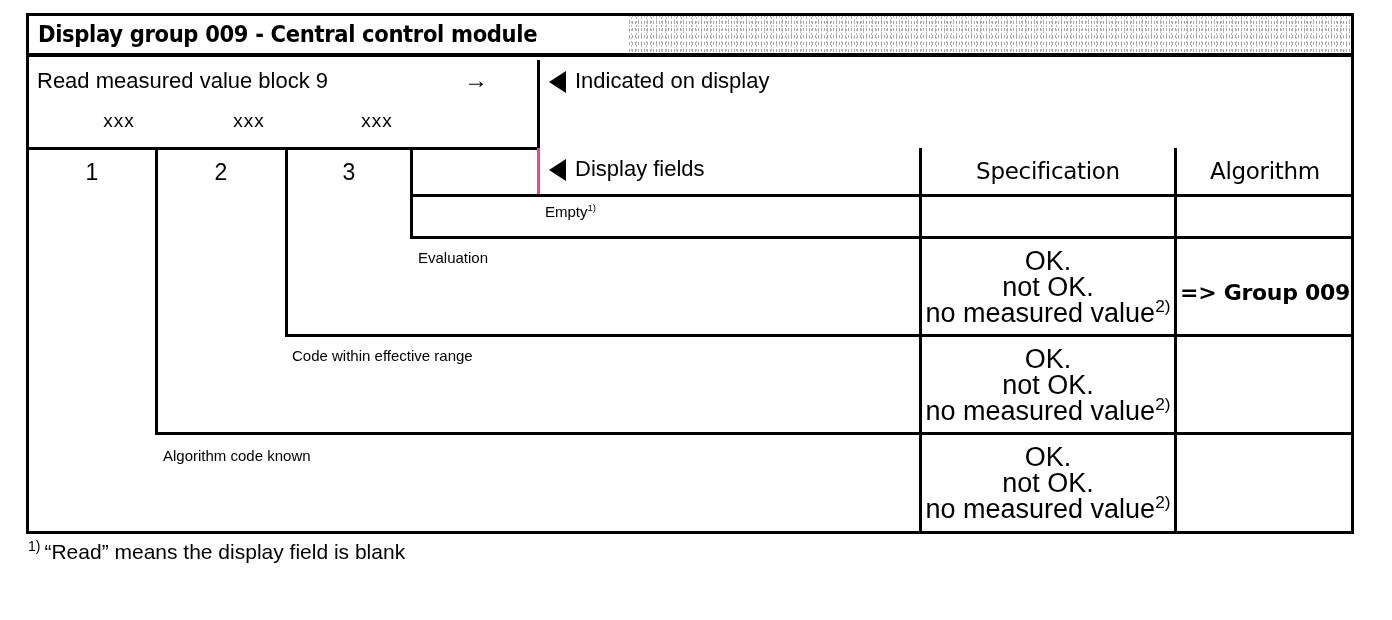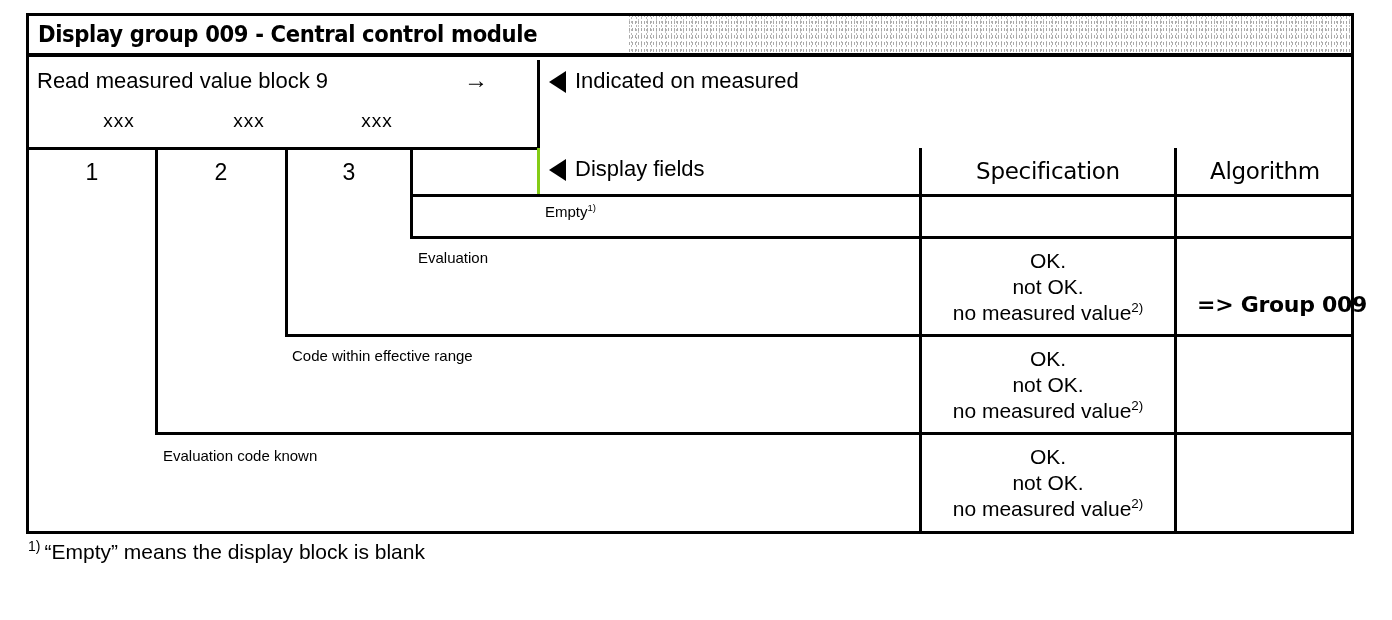--- a/index.html
+++ b/index.html
@@ -127,21 +127,21 @@
     top: 60px;
     width: 814px;
     height: 88px;
     border-left: 3px solid #000;
   }
   .df-box {
     left: 537px;
     top: 148px;
     width: 814px;
     height: 46px;
-    border-left: 3px solid #84cc16;
+    border-left: 3px solid #ec4899;
   }
   .tri-label {
     position: absolute;
     left: 9px;
     top: 8px;
     font-size: 22px;
     white-space: nowrap;
     display: flex;
     align-items: center;
     gap: 9px;
@@ -175,21 +175,21 @@
     position: absolute;
     font-size: 15px;
     white-space: nowrap;
   }
 
   .speccell {
     position: absolute;
     left: 922px;
     width: 252px;
     text-align: center;
-    font-size: 21px;
+    font-size: 27px;
     line-height: 26px;
   }
   .speccell div { white-space: nowrap; }
 
   .evalcell {
     position: absolute;
     left: 1178px;
     width: 174px;
     text-align: center;
     font-size: 22px;
@@ -256,21 +256,21 @@
   <div class="vrule" style="left:537px; top:150px; height:44px;"></div>
 
   <div class="hrule" style="left:410px; top:194px; width:941px;"></div>
   <div class="hrule" style="left:410px; top:236px; width:941px;"></div>
   <div class="hrule" style="left:285px; top:334px; width:1066px;"></div>
   <div class="hrule" style="left:155px; top:432px; width:1196px;"></div>
 
   <div class="abs ind-box">
     <div class="tri-label">
       <span class="tri"></span>
-      <span>Indicated on measured</span>
+      <span>Indicated on display</span>
     </div>
   </div>
 
   <div class="abs df-box">
     <div class="tri-label">
       <span class="tri"></span>
       <span>Display fields</span>
     </div>
   </div>
 
@@ -286,37 +286,37 @@
   </div>
 
   <div class="rowlabel" style="left:418px; top:249px;">
     <span>Evaluation</span>
   </div>
   <div class="speccell" style="top:248px;">
     <div>OK.</div>
     <div>not OK.</div>
     <div><span>no measured value</span><sup>2)</sup></div>
   </div>
-  <div class="evalcell" style="top:292px;padding-left:17px;">=&gt; Group 009</div>
+  <div class="evalcell" style="top:280px;">=&gt; Group 009</div>
 
   <div class="rowlabel" style="left:292px; top:347px;">
     <span>Code within effective range</span>
   </div>
   <div class="speccell" style="top:346px;">
     <div>OK.</div>
     <div>not OK.</div>
     <div><span>no measured value</span><sup>2)</sup></div>
   </div>
 
   <div class="rowlabel" style="left:163px; top:447px;">
-    <span>Evaluation code known</span>
+    <span>Algorithm code known</span>
   </div>
   <div class="speccell" style="top:444px;">
     <div>OK.</div>
     <div>not OK.</div>
     <div><span>no measured value</span><sup>2)</sup></div>
   </div>
 
   <div class="footnote" style="top:540px;">
-    <span class="fn-mark">1)</span><span>“Empty” means the display block is blank</span>
+    <span class="fn-mark">1)</span><span>“Read” means the display field is blank</span>
   </div>
 
 </div>
 
 </body></html>

